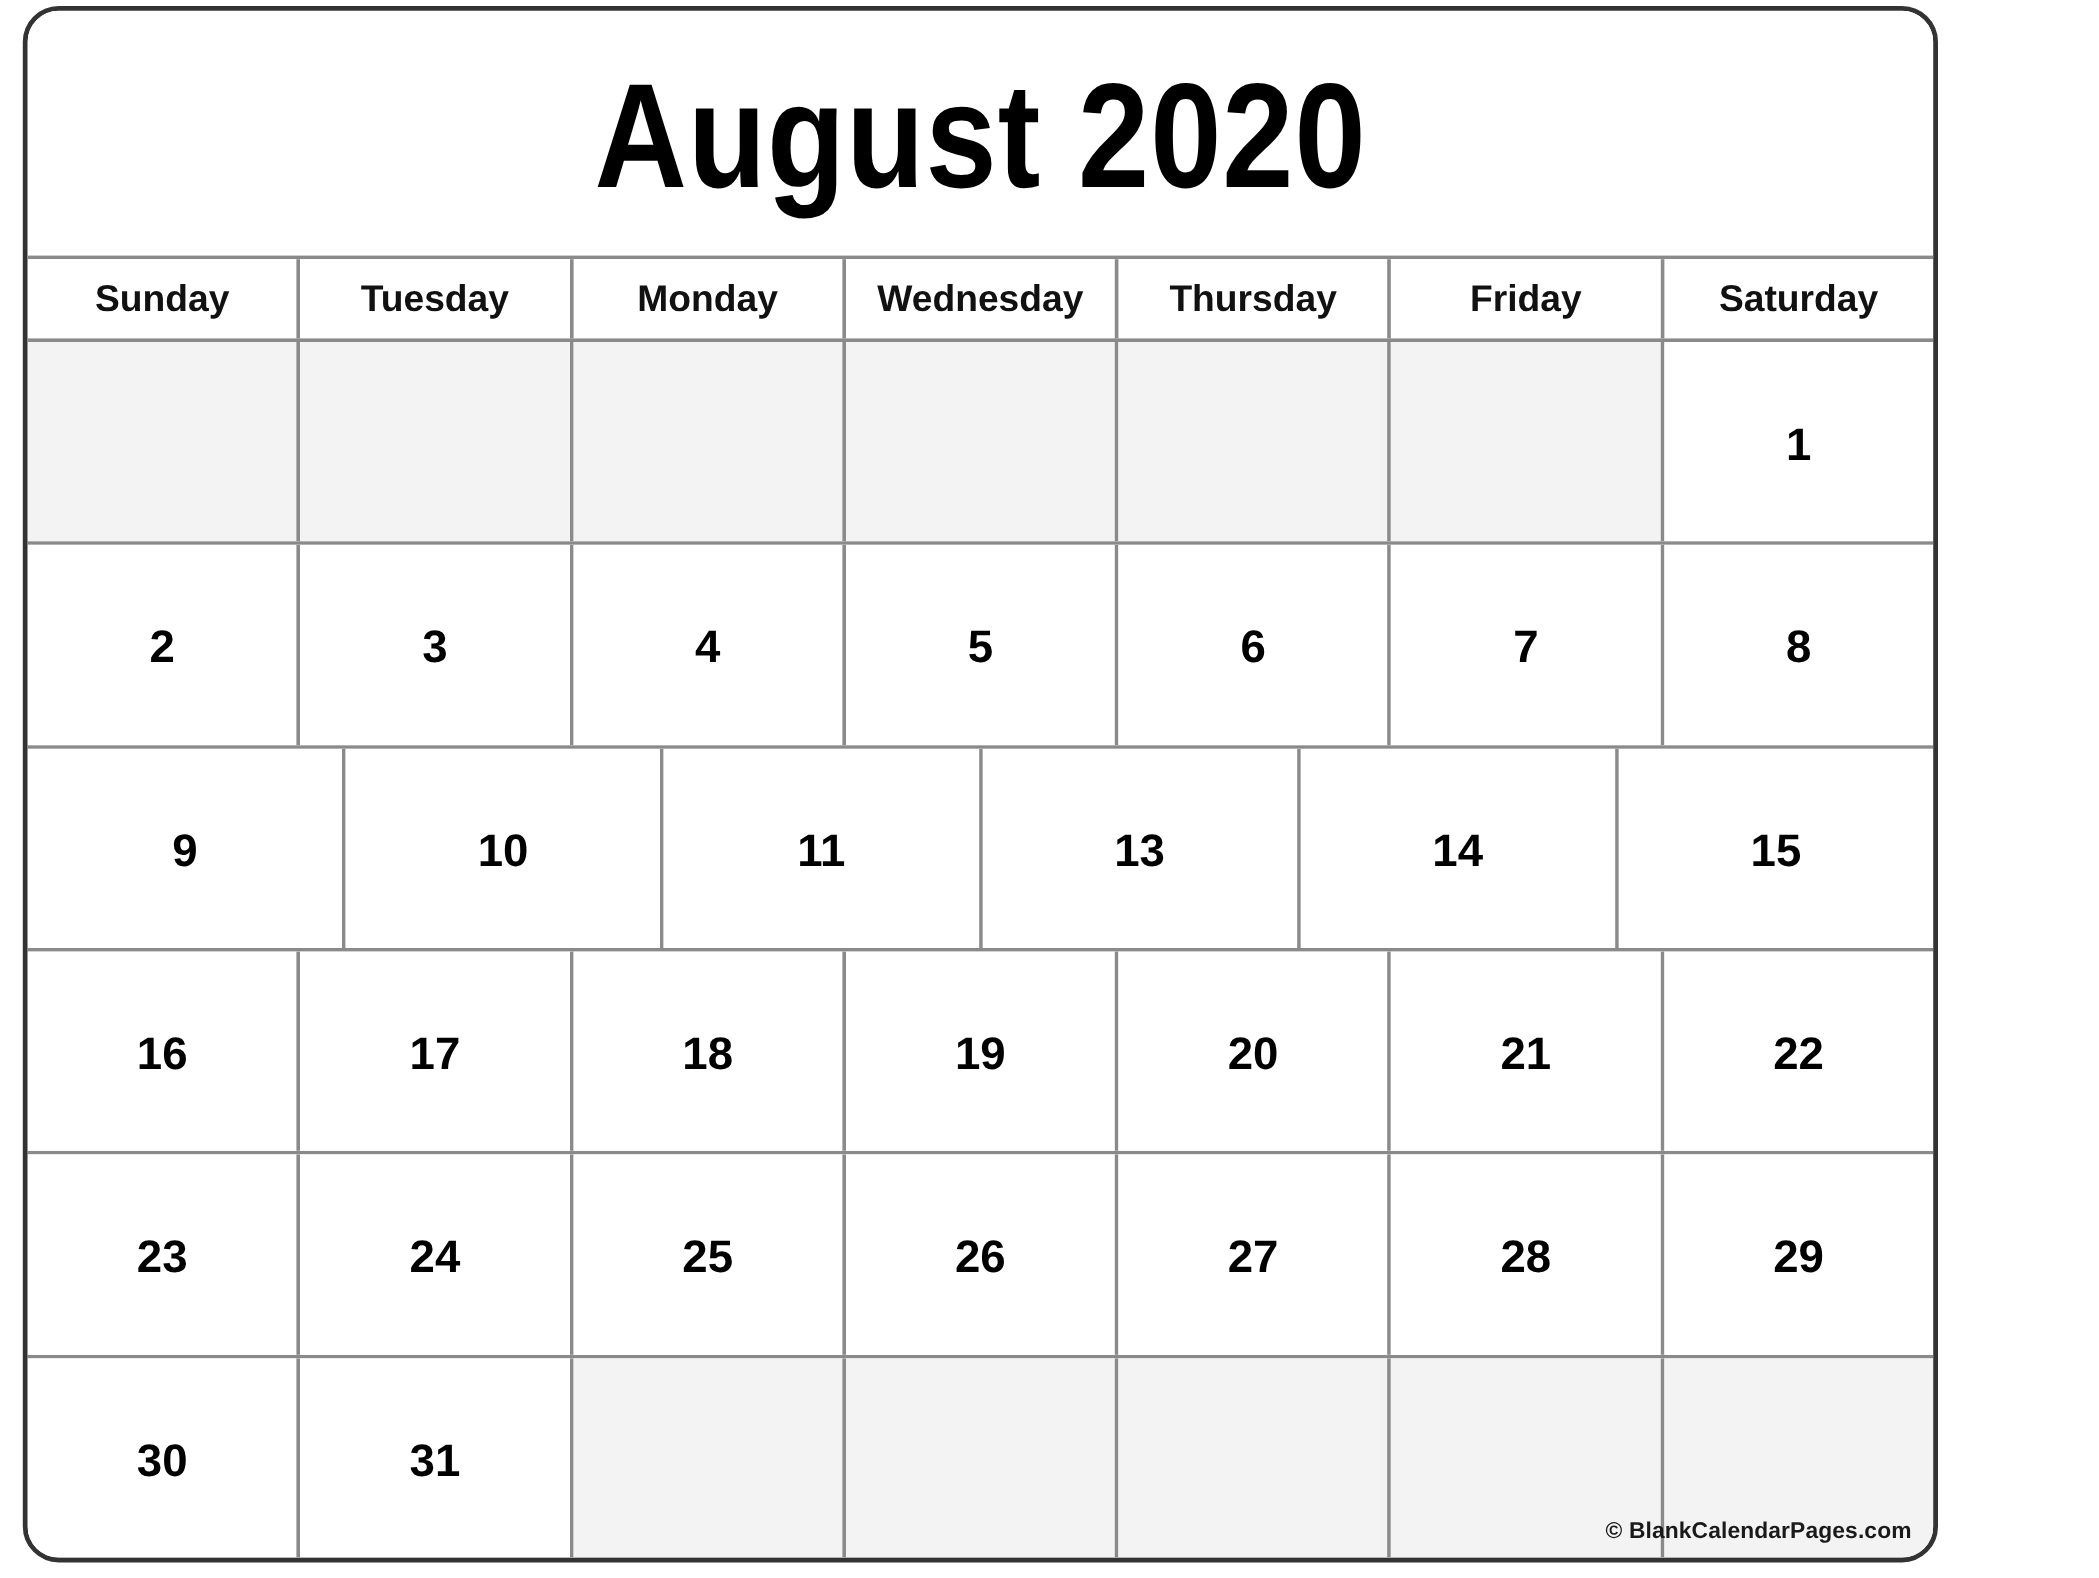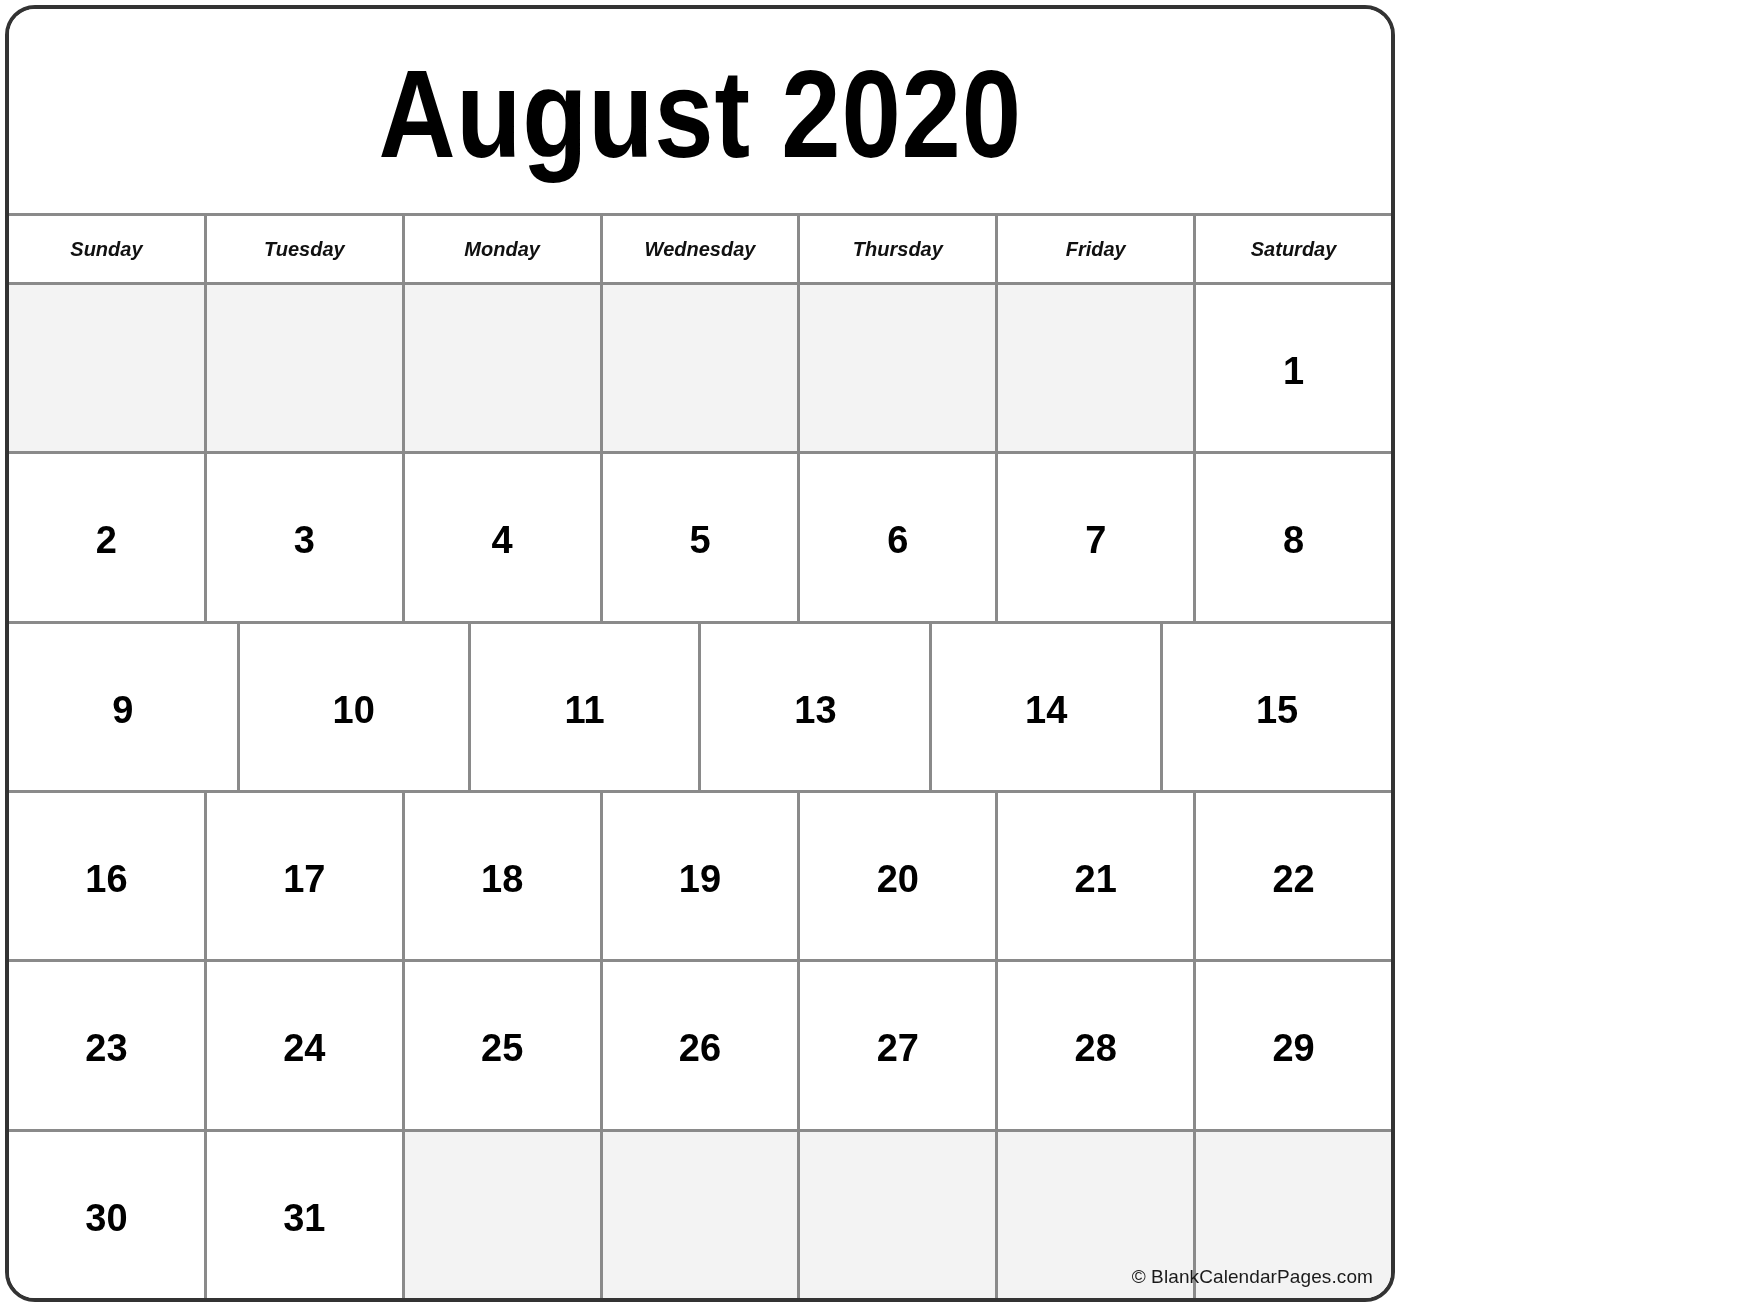--- a/index.html
+++ b/index.html
@@ -9,23 +9,23 @@
   }
   body {
     width: 1749px;
     height: 1315px;
     font-family: "Liberation Sans", "DejaVu Sans", sans-serif;
     overflow: hidden;
   }
 
   #calendar-page {
     position: absolute;
-    left: 5px;
+    left: 19px;
     top: 5px;
-    width: 1390px;
+    width: 1596px;
     height: 1297px;
     box-sizing: border-box;
     border: 4px solid #333333;
     border-radius: 30px;
     background: #ffffff;
     overflow: hidden;
     display: flex;
     flex-direction: column;
   }
 
@@ -60,26 +60,25 @@
     display: flex;
     background: #ffffff;
     border-bottom: 3px solid #8a8a8a;
     box-sizing: border-box;
   }
   .weekday-cell {
     flex: 1 1 0;
     display: flex;
     align-items: center;
     justify-content: center;
-    font-size: 20px;
+    font-size: 31px;
     font-weight: 700;
     color: #111111;
     box-sizing: border-box;
     border-right: 3px solid #8a8a8a;
-    font-style: italic;
   }
   .weekday-cell:last-child { border-right: none; }
 
   
   #weeks-grid {
     flex: 1 1 auto;
     display: flex;
     flex-direction: column;
   }
   .week-row {
@@ -112,21 +111,21 @@
     line-height: 1;
     margin-top: 67px;
   }
 
   
   #credit {
     position: absolute;
     right: 18px;
     bottom: 10px;
     font-size: 19px;
-    font-weight: 400;
+    font-weight: 700;
     color: #1a1a1a;
     letter-spacing: 0.1px;
     white-space: nowrap;
   }
 </style>
 </head>
 <body>
 
 <div id="calendar-page">
 

